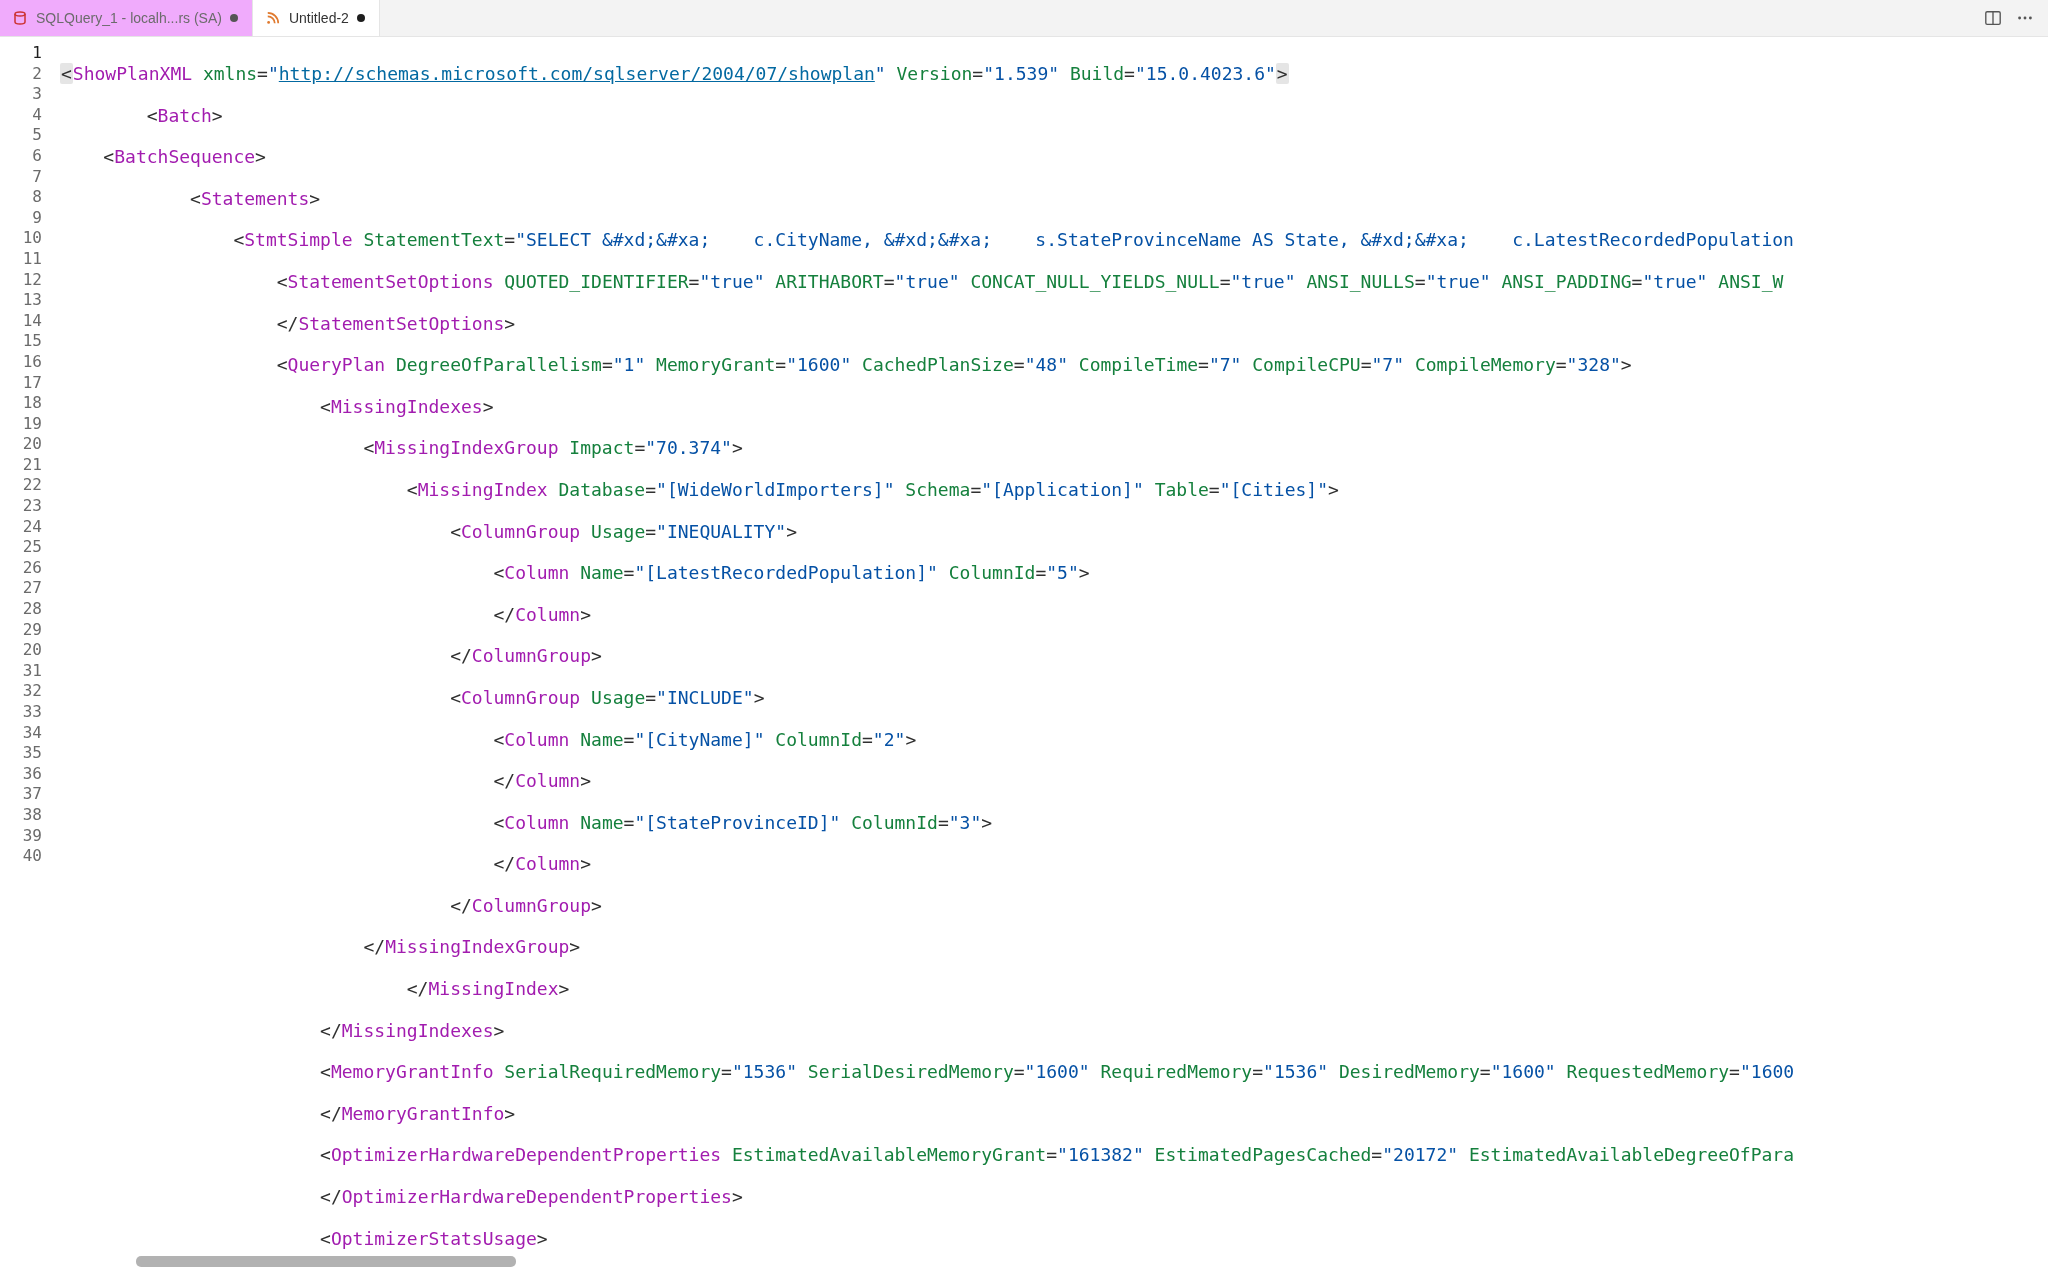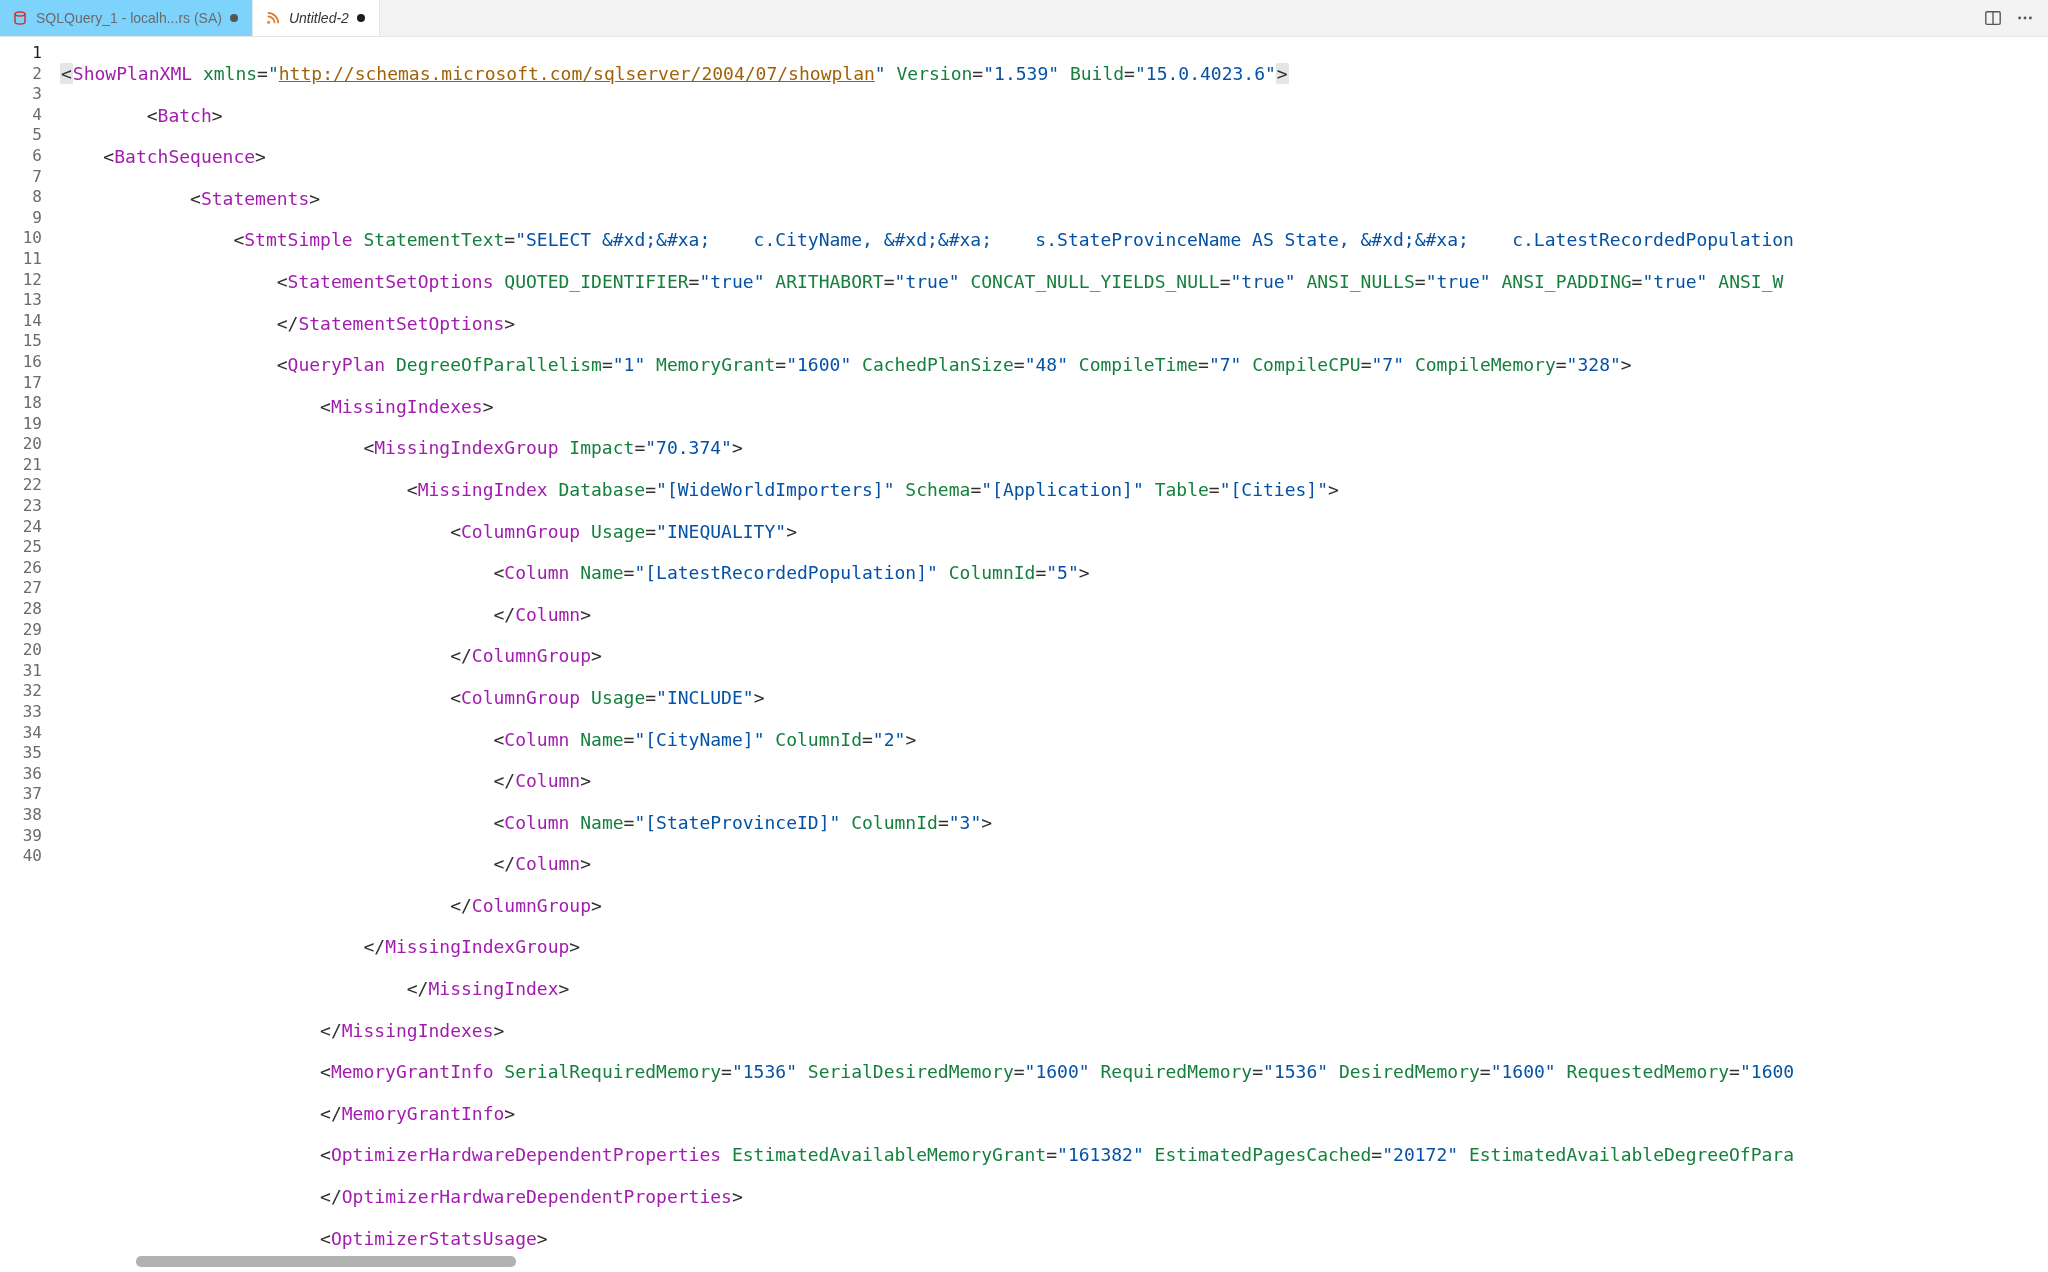--- a/index.html
+++ b/index.html
@@ -22,29 +22,28 @@
     border-bottom: 1px solid #e5e5e5;
     font-family: -apple-system, BlinkMacSystemFont, "Segoe UI", sans-serif;
     font-size: 14px;
     position: relative;
   }
   .tab {
     display: flex;
     align-items: center;
     gap: 8px;
     padding: 0 14px 0 12px;
-    background: #7dd3fc;
+    background: #f0abfc;
     color: #6b6b6b;
     cursor: pointer;
     border-right: 1px solid #e5e5e5;
   }
   .tab.active {
     background: #ffffff;
     color: #333333;
-    font-style: italic;
   }
   .tab .tabicon {
     width: 16px;
     height: 16px;
     display: inline-flex;
     align-items: center;
     justify-content: center;
   }
   .tab .dirty-dot {
     width: 8px;
@@ -105,21 +104,21 @@
     height: 20.6px;
     line-height: 20.6px;
   }
 
   
   .p  { color:#303030; }           
   .tg { color:#a21caf; }           
   .at { color:#15803d; }           
   .eq { color:#303030; }
   .st { color:#0551a5; }           
-  .lk { color:#a16207; text-decoration: underline; } 
+  .lk { color:#0369a1; text-decoration: underline; } 
   .hi { background:#e5e5e5; padding:0 1px; border-radius:2px; } 
 
   
   .hscroll {
     position: absolute;
     left: 60px;
     right: 0;
     bottom: 6px;
     height: 11px;
   }

